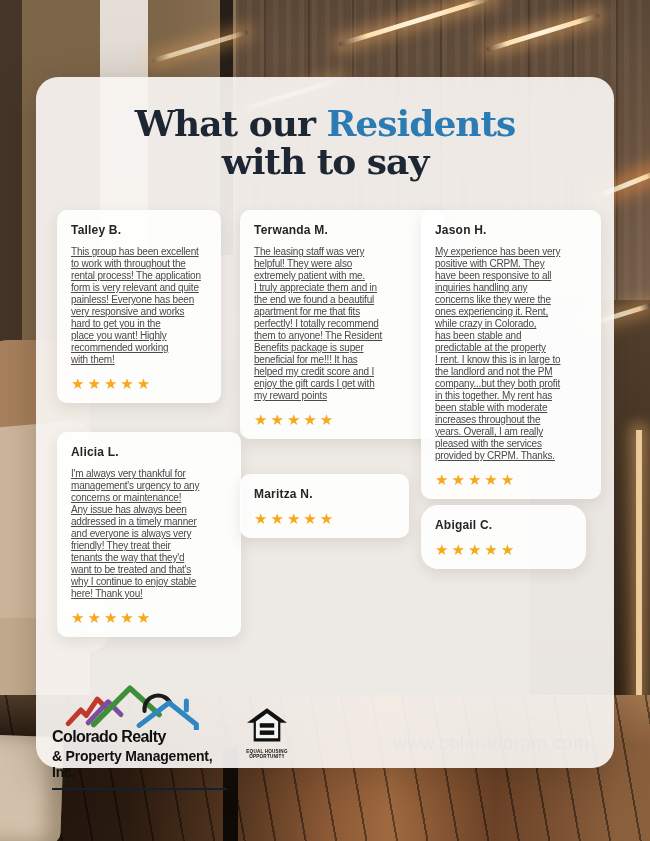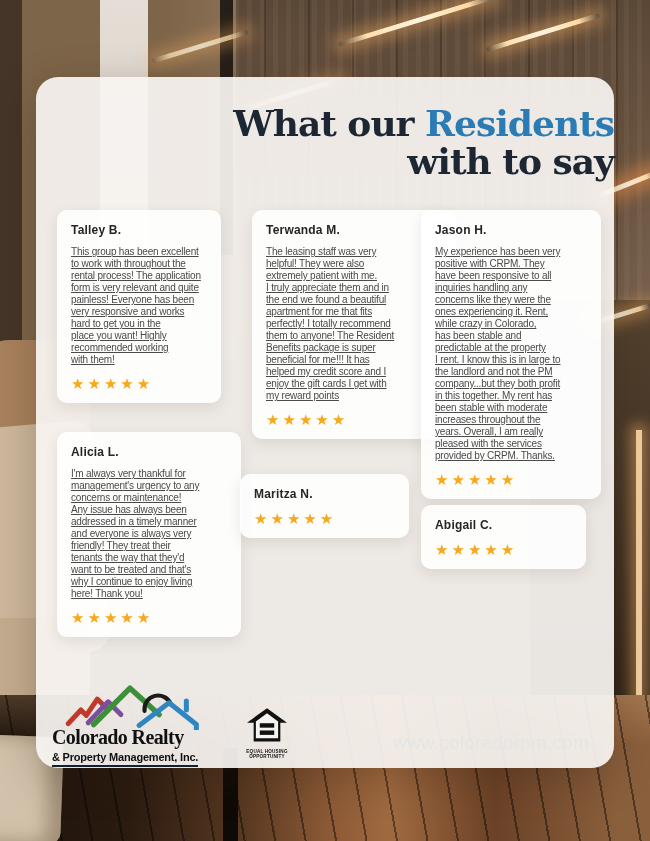--- a/index.html
+++ b/index.html
@@ -58,46 +58,46 @@
   .bg-post{position:absolute;left:223px;top:748px;width:15px;height:93px;background:#0f0a06;}
   .bg-right-seam{position:absolute;left:636px;top:430px;width:6px;height:270px;background:#f2cf9d;box-shadow:0 0 14px 6px rgba(255,190,120,.45);}
   
   .overlay{
     position:absolute;left:36px;top:77px;width:578px;height:691px;
     background:rgba(247,244,241,.93);border-radius:22px;
     box-shadow:0 10px 40px rgba(40,25,10,.25);
   }
   
   .title{
-    position:absolute;left:36px;top:104px;width:578px;text-align:right;
+    position:absolute;left:36px;top:104px;width:578px;text-align:center;
     font-family:"DejaVu Serif",serif;font-weight:bold;
     font-size:36px;line-height:38px;letter-spacing:-1px;color:#1d2733;
   }
   .title .accent{color:#2b7cb4;}
   
   .card{
     position:absolute;background:rgba(255,255,255,.88);border-radius:10px;
     box-shadow:0 5px 14px rgba(90,70,50,.12);padding:13px 13px 12px 14px;
     box-sizing:border-box;
   }
   .card-name{font-size:12px;font-weight:bold;color:#252525;letter-spacing:.2px;margin:0 0 9px 0;}
   .card-text{font-size:10px;line-height:12px;letter-spacing:-.2px;color:#4a4a4a;white-space:pre-line;margin:0;text-decoration:underline;}
   .card-stars{margin-top:10px;font-size:15px;letter-spacing:3px;color:#F6A91E;line-height:15px;}
   .card-1{left:57px; top:210px;width:164px;}
-  .card-2{left:240px;top:210px;width:204px;margin-left:12px;}
+  .card-2{left:240px;top:210px;width:204px;}
   .card-3{left:421px;top:210px;width:180px;}
   .card-4{left:57px; top:432px;width:184px;}
   .card-5{left:240px;top:474px;width:169px;}
-  .card-6{left:421px;top:505px;width:165px;}
+  .card-6{left:421px;top:505px;width:165px;border-radius:17px;}
   
   .logo-block{position:absolute;left:52px;top:680px;width:175px;}
   .logo-art{display:block;margin-left:8px;}
-  .logo-name{font-size:20px;font-weight:bold;color:#101010;letter-spacing:-.6px;line-height:20px;margin-top:-3px;font-family:Liberation Serif, serif;}
-  .logo-sub{display:inline-block;font-size:11px;font-weight:bold;color:#101010;letter-spacing:-.2px;
-            border-bottom:2.5px solid #13202f;padding-bottom:2px;margin-top:1px;}
+  .logo-name{font-size:16px;font-weight:bold;color:#101010;letter-spacing:-.6px;line-height:20px;margin-top:-3px;}
+  .logo-sub{display:inline-block;font-size:14px;font-weight:bold;color:#101010;letter-spacing:-.2px;
+            border-bottom:2.5px solid #13202f;padding-bottom:8px;margin-top:1px;}
   .eho-block{position:absolute;left:244px;top:708px;width:46px;text-align:center;}
   .eho-label{font-size:4.6px;line-height:5.4px;font-weight:bold;color:#111;letter-spacing:.2px;margin-top:1px;}
   .site-link{
     position:absolute;left:372px;top:732px;width:238px;text-align:center;
     font-size:19px;font-weight:normal;color:#e5e5e5;letter-spacing:.2px;cursor:pointer;
   }
 </style>
 </head>
 <body>
 
@@ -188,21 +188,21 @@
     <p class="card-name">Alicia L.</p>
     <p class="card-text">I'm always very thankful for
 management's urgency to any
 concerns or maintenance!
 Any issue has always been
 addressed in a timely manner
 and everyone is always very
 friendly! They treat their
 tenants the way that they'd
 want to be treated and that's
-why I continue to enjoy living
+why I continue to enjoy stable
 here! Thank you!</p>
     <div class="card-stars">★★★★★</div>
   </div>
   <div class="card card-5">
     <p class="card-name">Maritza N.</p>
     <div class="card-stars">★★★★★</div>
   </div>
   <div class="card card-6">
     <p class="card-name">Abigail C.</p>
     <div class="card-stars">★★★★★</div>

